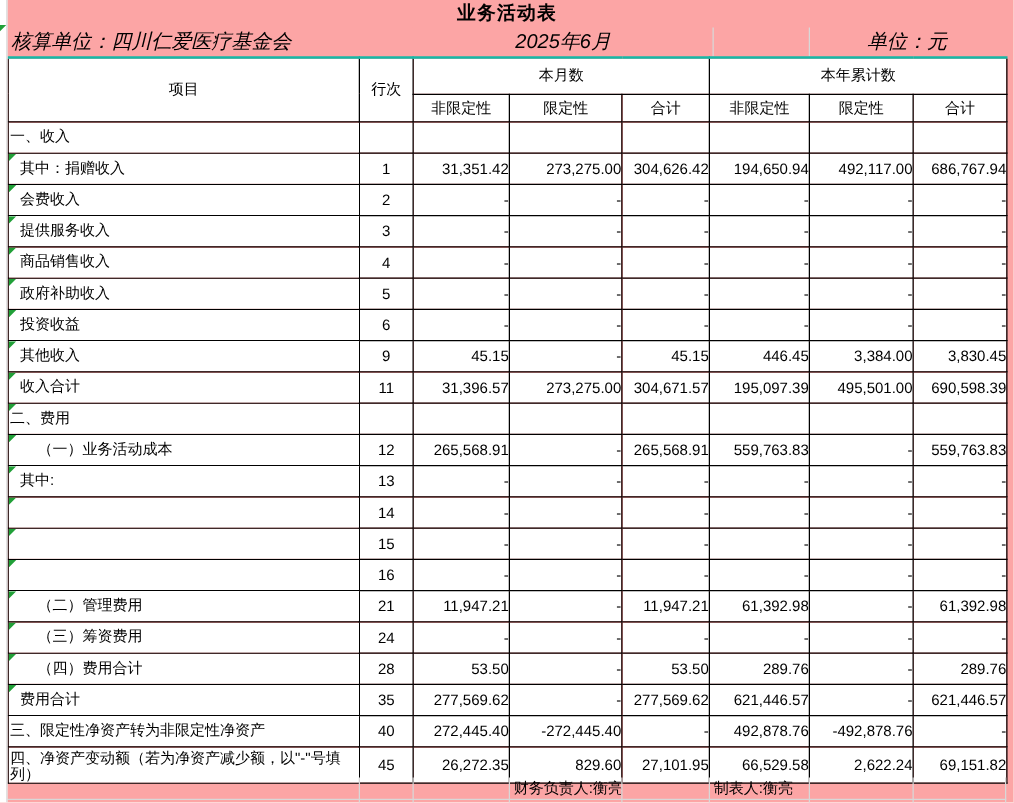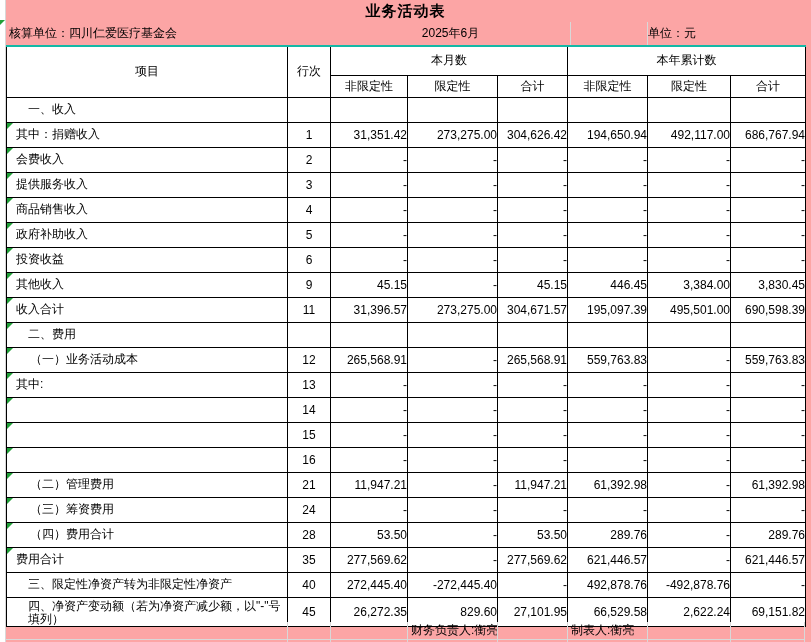--- a/index.html
+++ b/index.html
@@ -18,40 +18,40 @@
     border-top:5px solid var(--tri,#21a038); border-right:5px solid transparent; }
 
   
   .title-row { position:absolute; left:6px; top:0; width:799px; height:22px;
     text-align:center; }
   .title-row .t { font-size:15px; font-weight:bold; line-height:22px; letter-spacing:1px; }
 
   
   .info-row { position:absolute; left:6px; top:22px; width:799px; height:23px;
     display:grid; grid-template-columns:324px 240px 77px 158px; }
-  .info-cell { font-size:12px; line-height:23px; overflow:hidden; white-space:nowrap; }
+  .info-cell { font-size:16px; line-height:23px; overflow:hidden; white-space:nowrap;font-style:italic; }
   .info-cell.c1 { padding-left:3px; }
   .info-cell.c2 { text-align:center; border-left:1px solid #fca5a5; }
   .info-cell.c3 { border-left:1px solid #d8d8d8; }
-  .info-cell.c4 { text-align:left; border-left:1px solid #d8d8d8; padding-right:2px; }
+  .info-cell.c4 { text-align:center; border-left:1px solid #d8d8d8; padding-right:2px; }
 
   
   table.main { position:absolute; left:6px; top:45px; width:799px;
     border-collapse:collapse; table-layout:fixed;
     border-top:2px solid #14b8a6; }
   table.main th, table.main td {
     border:1px solid #000; font-size:12px; font-weight:normal;
     padding:0; overflow:hidden; background:#fff;
   }
   thead .hr1 th { height:29px; text-align:center; }
   thead .hr2 th { height:22px; text-align:center; }
   tbody td { height:25px; }
   td.item-cell { position:relative; text-align:left; vertical-align:middle; }
   td.item-cell .lbl { display:block; line-height:13px; padding-left:9px; }
-  td.item-cell.ind0 .lbl { padding-left:21px; }
+  td.item-cell.ind0 .lbl { padding-left:1px; }
   td.item-cell.ind2 .lbl { padding-left:23px; }
   td.item-cell.wrap { vertical-align:top; }
   td.item-cell.wrap .lbl { padding-top:2px; }
   td.rowno { text-align:center; }
   td.num { text-align:right; padding-right:5px; }
   .tri::before { content:""; position:absolute; top:0; left:0; width:0; height:0;
     border-top:6px solid var(--tri,#21a038); border-right:6px solid transparent; }
 
   
   .footer-row { position:absolute; left:6px; top:622px; width:799px; height:18px;

